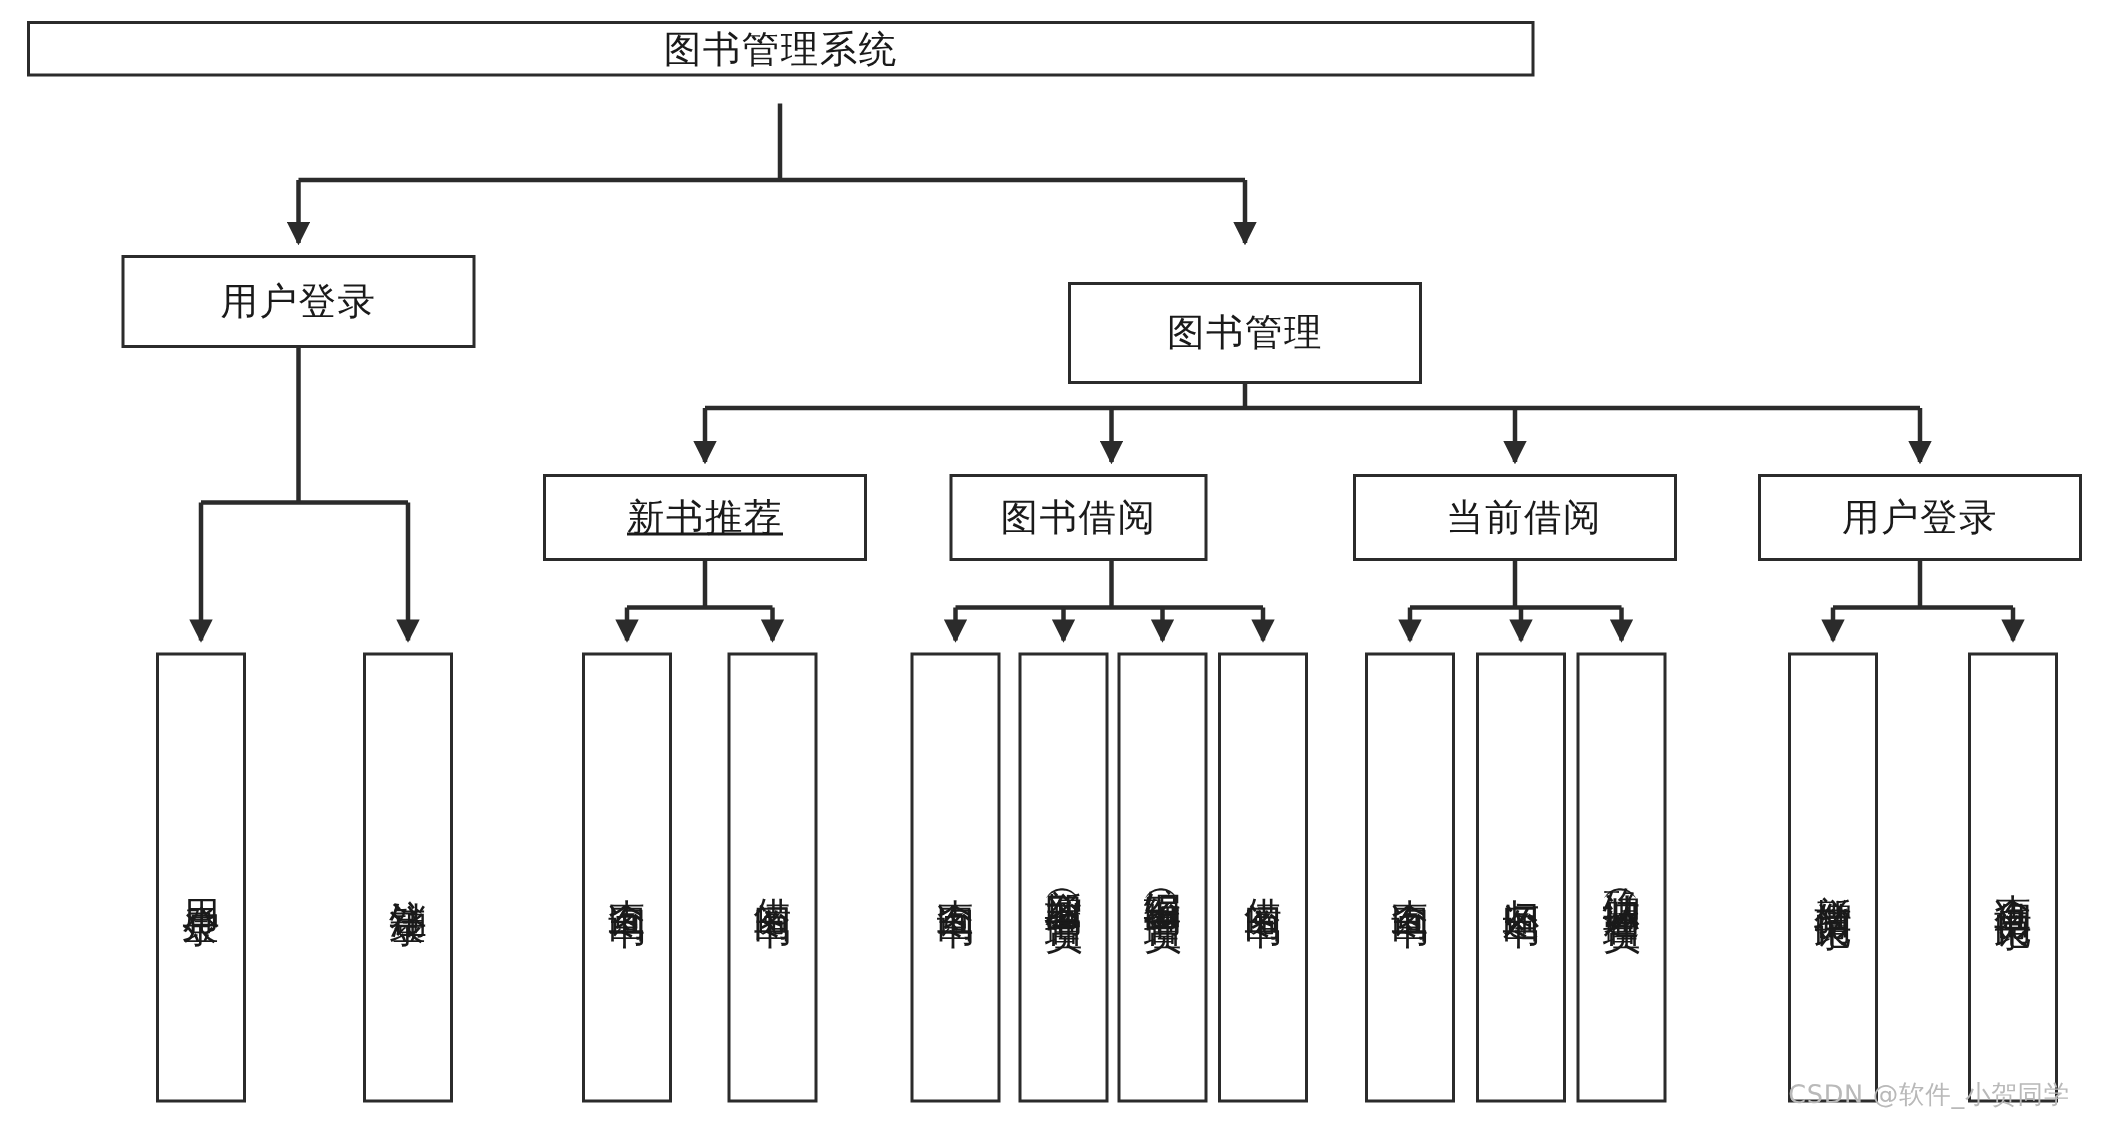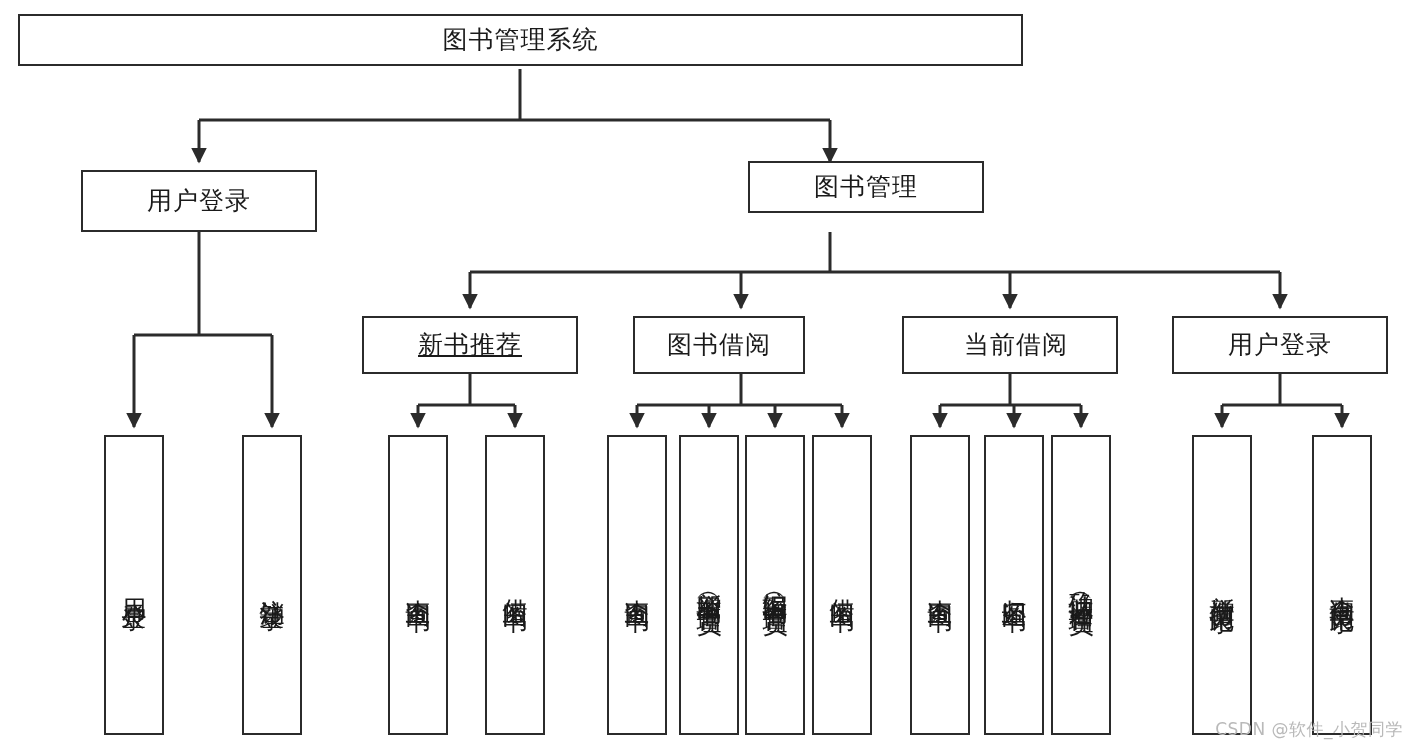--- a/index.html
+++ b/index.html
@@ -47,21 +47,21 @@
     padding: 6px 0;
     white-space: nowrap;
   }
   .node.vert > .vlabel {
     writing-mode: vertical-rl;
     text-orientation: upright;
     display: block;
   }
   #watermark {
     position: absolute;
-    right: 2px;
+    right: 25px;
     bottom: 6px;
     font-size: 17px;
     color: #b9b9b9;
     letter-spacing: 0.5px;
     white-space: nowrap;
     font-family: "DejaVu Sans", "Liberation Sans", sans-serif;
   }
 </style>
 </head>
 <body>
@@ -114,28 +114,28 @@
       <path d="M 1014 405 L 1014 427" marker-end="url(#arrow)"></path>
       <path d="M 1081 405 L 1081 427" marker-end="url(#arrow)"></path>
 
       <path d="M 1280 374 L 1280 405"></path>
       <path d="M 1222 405 L 1342 405"></path>
       <path d="M 1222 405 L 1222 427" marker-end="url(#arrow)"></path>
       <path d="M 1342 405 L 1342 427" marker-end="url(#arrow)"></path>
     </g>
   </svg>
 
-  <div class="node horiz" style="left:18px; top:14px; width:1005px; height:52px;">
+  <div class="node horiz" style="left:18px; top:14px; width:1005px; height:37px;">
     <span>图书管理系统</span>
   </div>
 
   <div class="node horiz" style="left:81px; top:170px; width:236px; height:62px;">
     <span>用户登录</span>
   </div>
-  <div class="node horiz" style="left:712px; top:161px; width:236px; height:52px;margin-left:36px;">
+  <div class="node horiz" style="left:712px; top:188px; width:236px; height:68px;">
     <span>图书管理</span>
   </div>
 
   <div class="node horiz" style="left:362px; top:316px; width:216px; height:58px;text-decoration:underline;">
     <span>新书推荐</span>
   </div>
   <div class="node horiz" style="left:633px; top:316px; width:172px; height:58px;">
     <span>图书借阅</span>
   </div>
   <div class="node horiz" style="left:902px; top:316px; width:216px; height:58px;padding-left:12px;">

